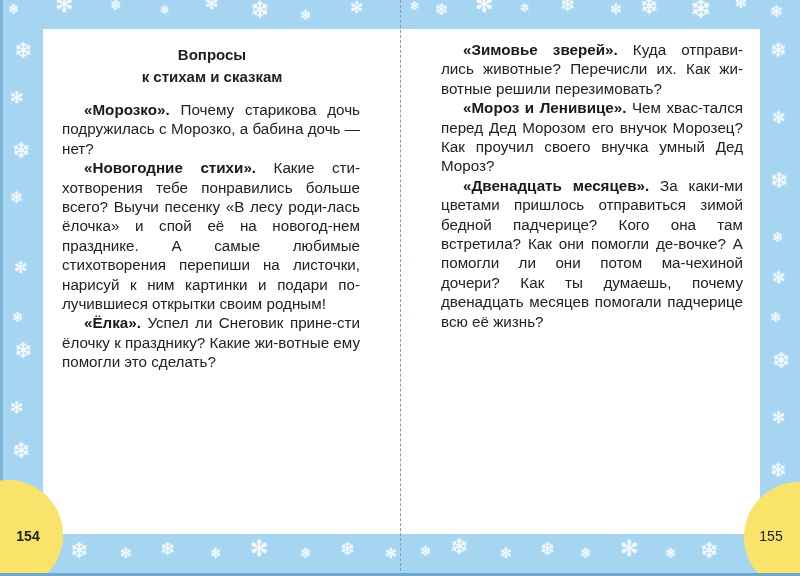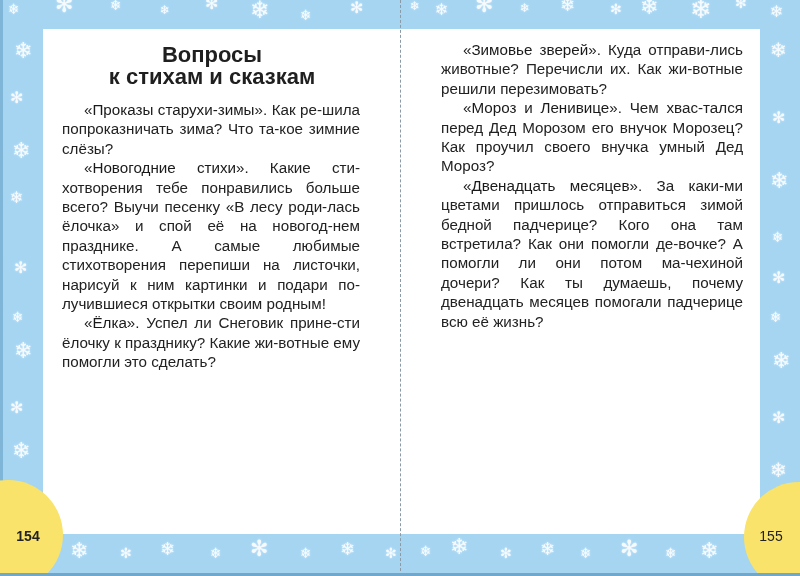--- a/index.html
+++ b/index.html
@@ -17,30 +17,30 @@
     }
     .panel { position: absolute; background: #ffffff; }
     .panel.left { left: 43px; top: 29px; width: 358px; height: 505px; }
     .panel.right { left: 401px; top: 29px; width: 359px; height: 505px; }
     .divider {
       position: absolute; left: 400px; top: 0; width: 0; height: 576px;
       border-left: 1.5px dashed #8a9aa6;
     }
     .title {
       position: absolute; left: 62px; width: 300px; top: 44px;
-      text-align: center; font-weight: bold; font-size: 22px; line-height: 22px; color: #1f1f1f;
+      text-align: center; font-weight: bold; font-size: 15px; line-height: 22px; color: #1f1f1f;
     }
     .text {
       position: absolute; color: #222; font-size: 15.2px; line-height: 19.4px;
       text-align: justify; hyphens: manual;
     }
     .text.left { left: 62px; top: 100px; width: 298px; }
     .text.right { left: 441px; top: 40px; width: 302px; }
     .para { margin: 0; text-indent: 22px; }
-    .para b { font-weight: normal; color: #1a1a1a; }
+    .para b { font-weight: bold; color: #1a1a1a; }
     .pagenum-circle {
       position: absolute; width: 110px; height: 110px; border-radius: 50%;
       background: #f9e36a;
     }
     .pagenum-circle.left { left: -47px; top: 480px; }
     .pagenum-circle.right { left: 744px; top: 482px; }
     .pagenum {
       position: absolute; font-size: 14px; color: #222; width: 40px; text-align: center;
     }
     .pagenum.left { left: 8px; top: 528px; font-weight: bold; }
@@ -111,21 +111,21 @@
   <div class="panel right"></div>
 
   <div class="divider"></div>
 
   <div class="title">
     <div>Вопросы</div>
     <div>к стихам и сказкам</div>
   </div>
 
   <div class="text left">
-    <p class="para"><b>«Проказы старухи-зимы».</b><span> Как ре-шила попроказничать зима? Что та-кое зимние слёзы?</span></p>
+    <p class="para"><b>«Морозко».</b><span> Почему старикова дочь подружилась с Морозко, а бабина дочь — нет?</span></p>
     <p class="para"><b>«Новогодние стихи».</b><span> Какие сти-хотворения тебе понравились больше всего? Выучи песенку «В лесу роди-лась ёлочка» и спой её на новогод-нем празднике. А самые любимые стихотворения перепиши на листочки, нарисуй к ним картинки и подари по-лучившиеся открытки своим родным!</span></p>
     <p class="para"><b>«Ёлка».</b><span> Успел ли Снеговик прине-сти ёлочку к празднику? Какие жи-вотные ему помогли это сделать?</span></p>
   </div>
 
   <div class="text right">
     <p class="para"><b>«Зимовье зверей».</b><span> Куда отправи-лись животные? Перечисли их. Как жи-вотные решили перезимовать?</span></p>
     <p class="para"><b>«Мороз и Ленивице».</b><span> Чем хвас-тался перед Дед Морозом его внучок Морозец? Как проучил своего внучка умный Дед Мороз?</span></p>
     <p class="para"><b>«Двенадцать месяцев».</b><span> За каки-ми цветами пришлось отправиться зимой бедной падчерице? Кого она там встретила? Как они помогли де-вочке? А помогли ли они потом ма-чехиной дочери? Как ты думаешь, почему двенадцать месяцев помогали падчерице всю её жизнь?</span></p>
   </div>
 

